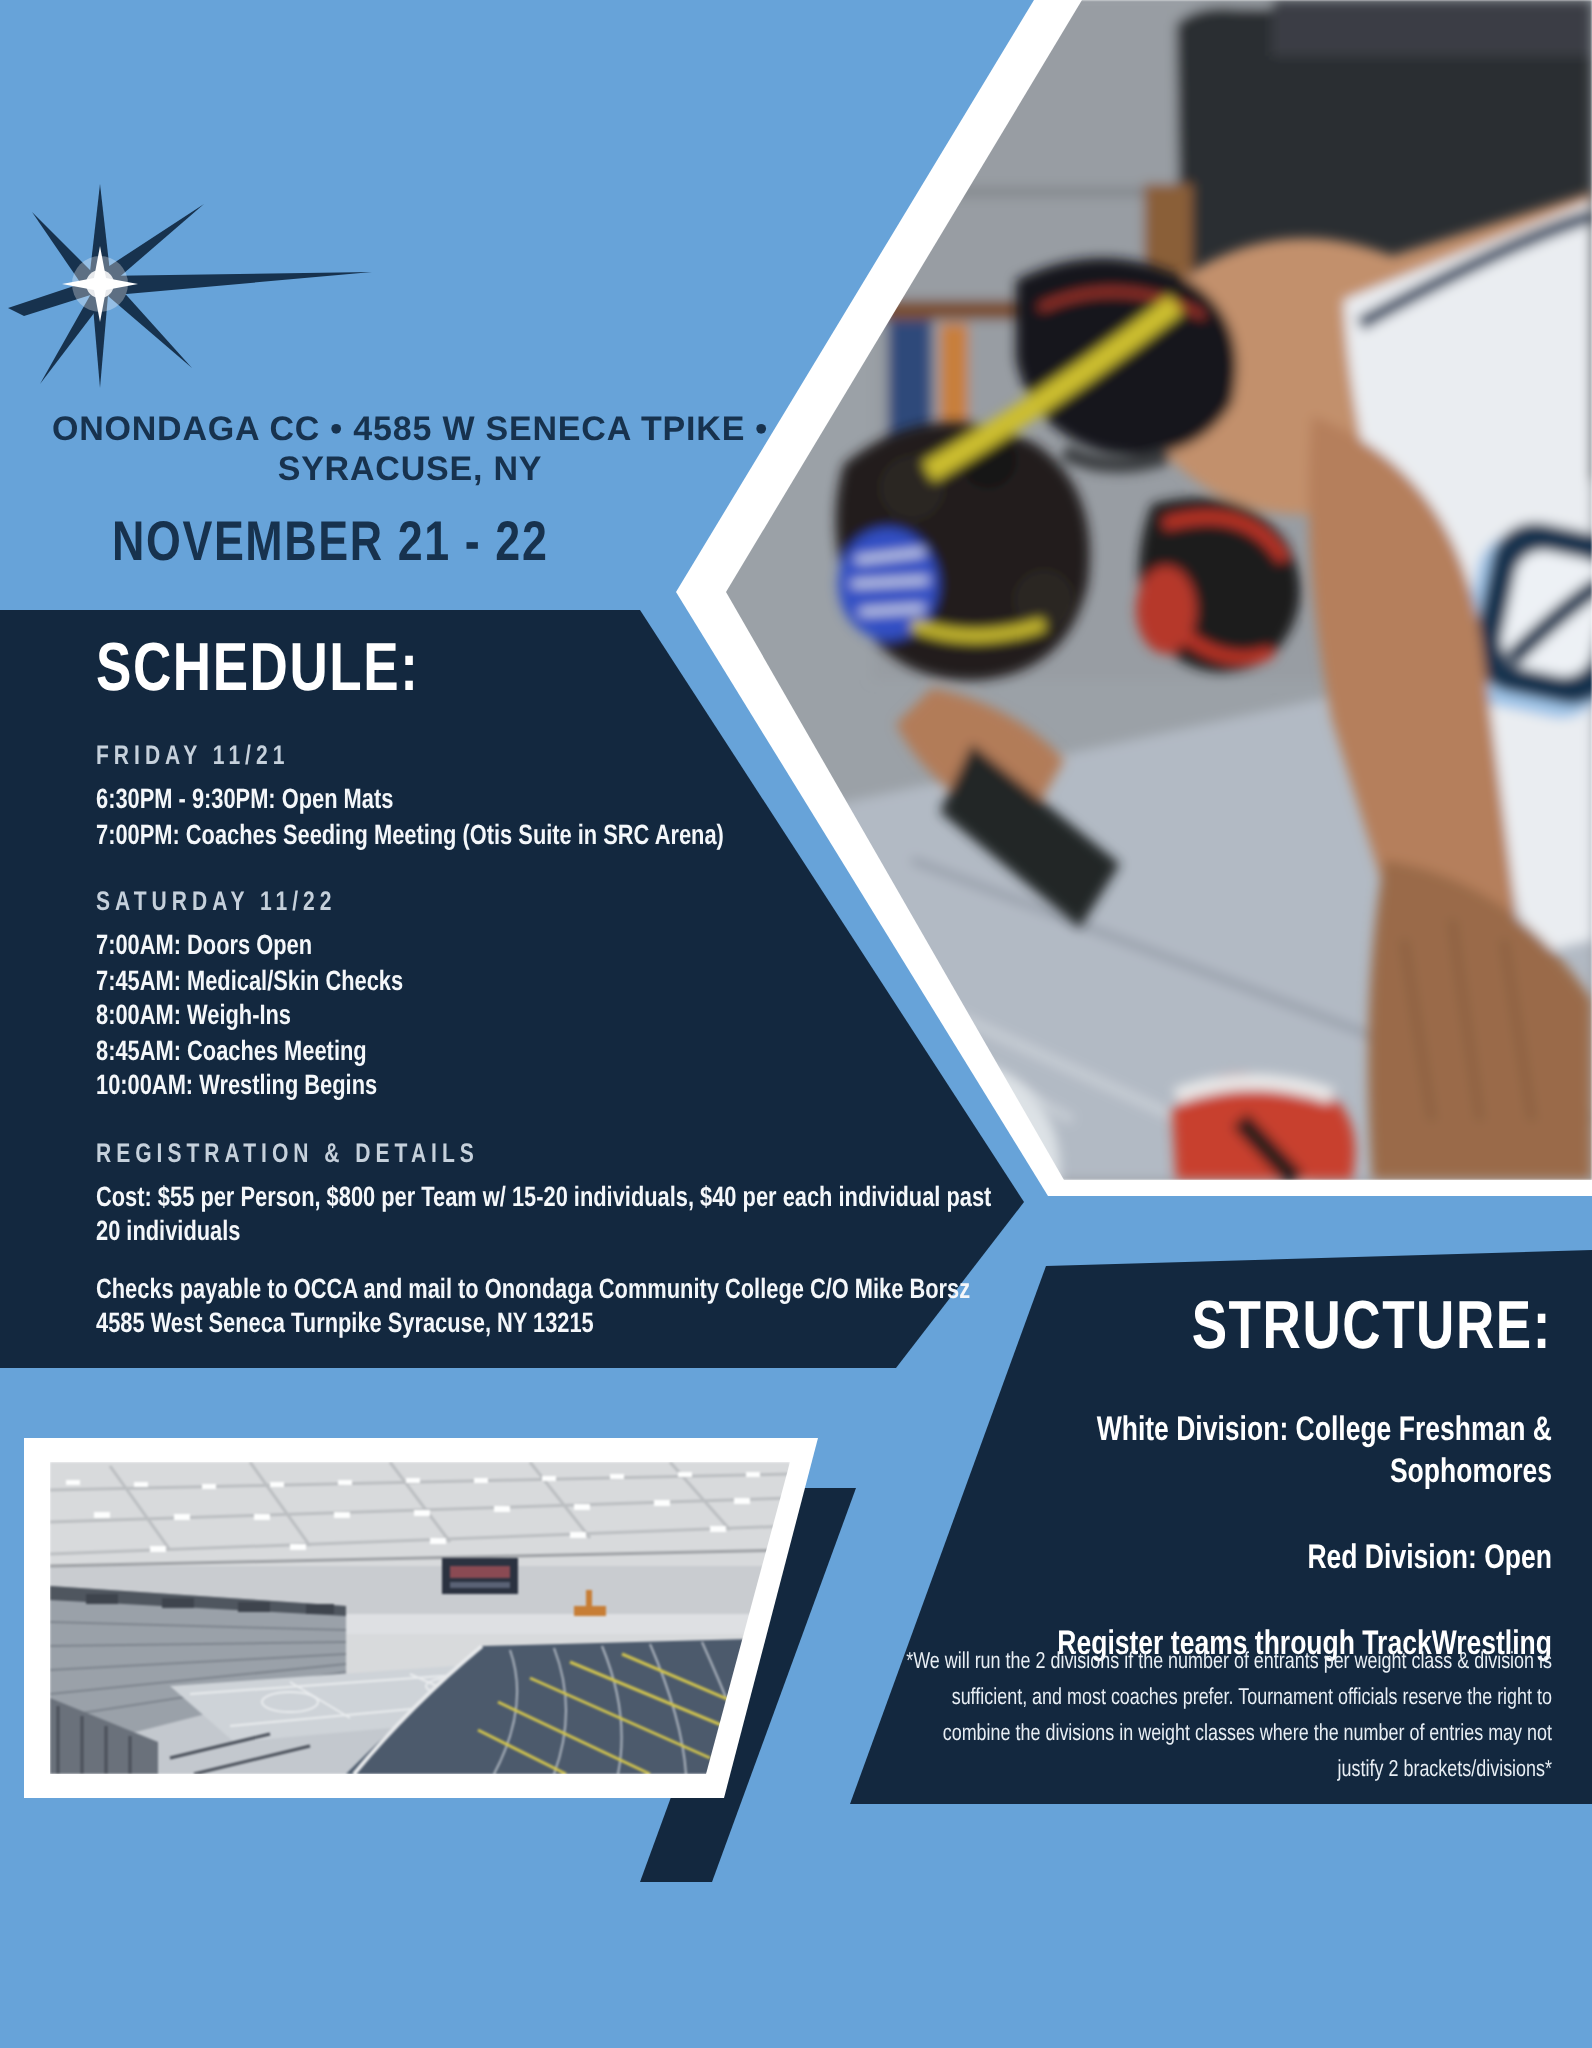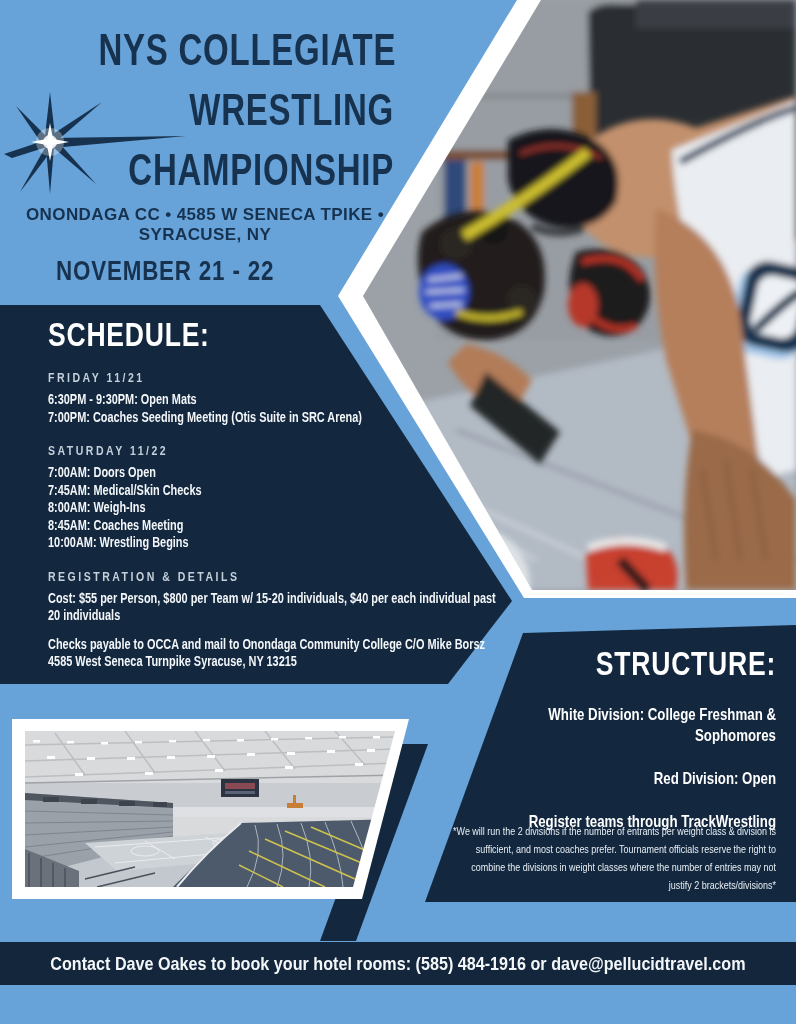--- a/index.html
+++ b/index.html
@@ -234,25 +234,20 @@
       <path d="M12 14 L44 46 L38 52 Z"></path>
       <path d="M98 10 L46 44 L54 48 Z"></path>
       <path d="M16 100 L42 54 L48 58 Z"></path>
       <path d="M92 92 L50 56 L56 52 Z"></path>
     </g>
     <circle cx="46" cy="50" r="14" fill="#FFFFFF" opacity="0.3"></circle>
     <circle cx="46" cy="50" r="7" fill="#FFFFFF" opacity="0.85"></circle>
     <path d="M46 31 L49 47 L65 50 L49 53 L46 69 L43 53 L27 50 L43 47 Z" fill="#FFFFFF"></path>
   </svg>
 
-  <div id="title">
-    <span class="title-line">NYS COLLEGIATE</span>
-    <span class="title-line">WRESTLING</span>
-    <span class="title-line">CHAMPIONSHIP</span>
-  </div>
   <div id="venue">ONONDAGA CC  •  4585 W SENECA TPIKE  •  SYRACUSE, NY</div>
   <div id="dates">NOVEMBER 21 - 22</div>
 
   <div id="schedule-content">
     <h2>SCHEDULE:</h2>
     <div class="sec-label">FRIDAY 11/21</div>
     <p class="item">6:30PM - 9:30PM: Open Mats</p>
     <p class="item">7:00PM: Coaches Seeding Meeting (Otis Suite in SRC Arena)</p>
     <div class="sec-label">SATURDAY 11/22</div>
     <p class="item">7:00AM: Doors Open</p>
@@ -267,17 +262,14 @@
   </div>
 
   <div id="structure-content">
     <h2>STRUCTURE:</h2>
     <p class="division">White Division: College Freshman &amp; Sophomores</p>
     <p class="division">Red Division: Open</p>
     <p class="division">Register teams through TrackWrestling</p>
   </div>
   <div id="structure-disclaimer">*We will run the 2 divisions if the number of entrants per weight class &amp; division is sufficient, and most coaches prefer. Tournament officials reserve the right to combine the divisions in weight classes where the number of entries may not justify 2 brackets/divisions*</div>
 
-  <div id="footer-bar">
-    <div class="footer-text">Contact Dave Oakes to book your hotel rooms: (585) 484-1916 or dave@pellucidtravel.com</div>
-  </div>
 
 </div>
 
 </body></html>

